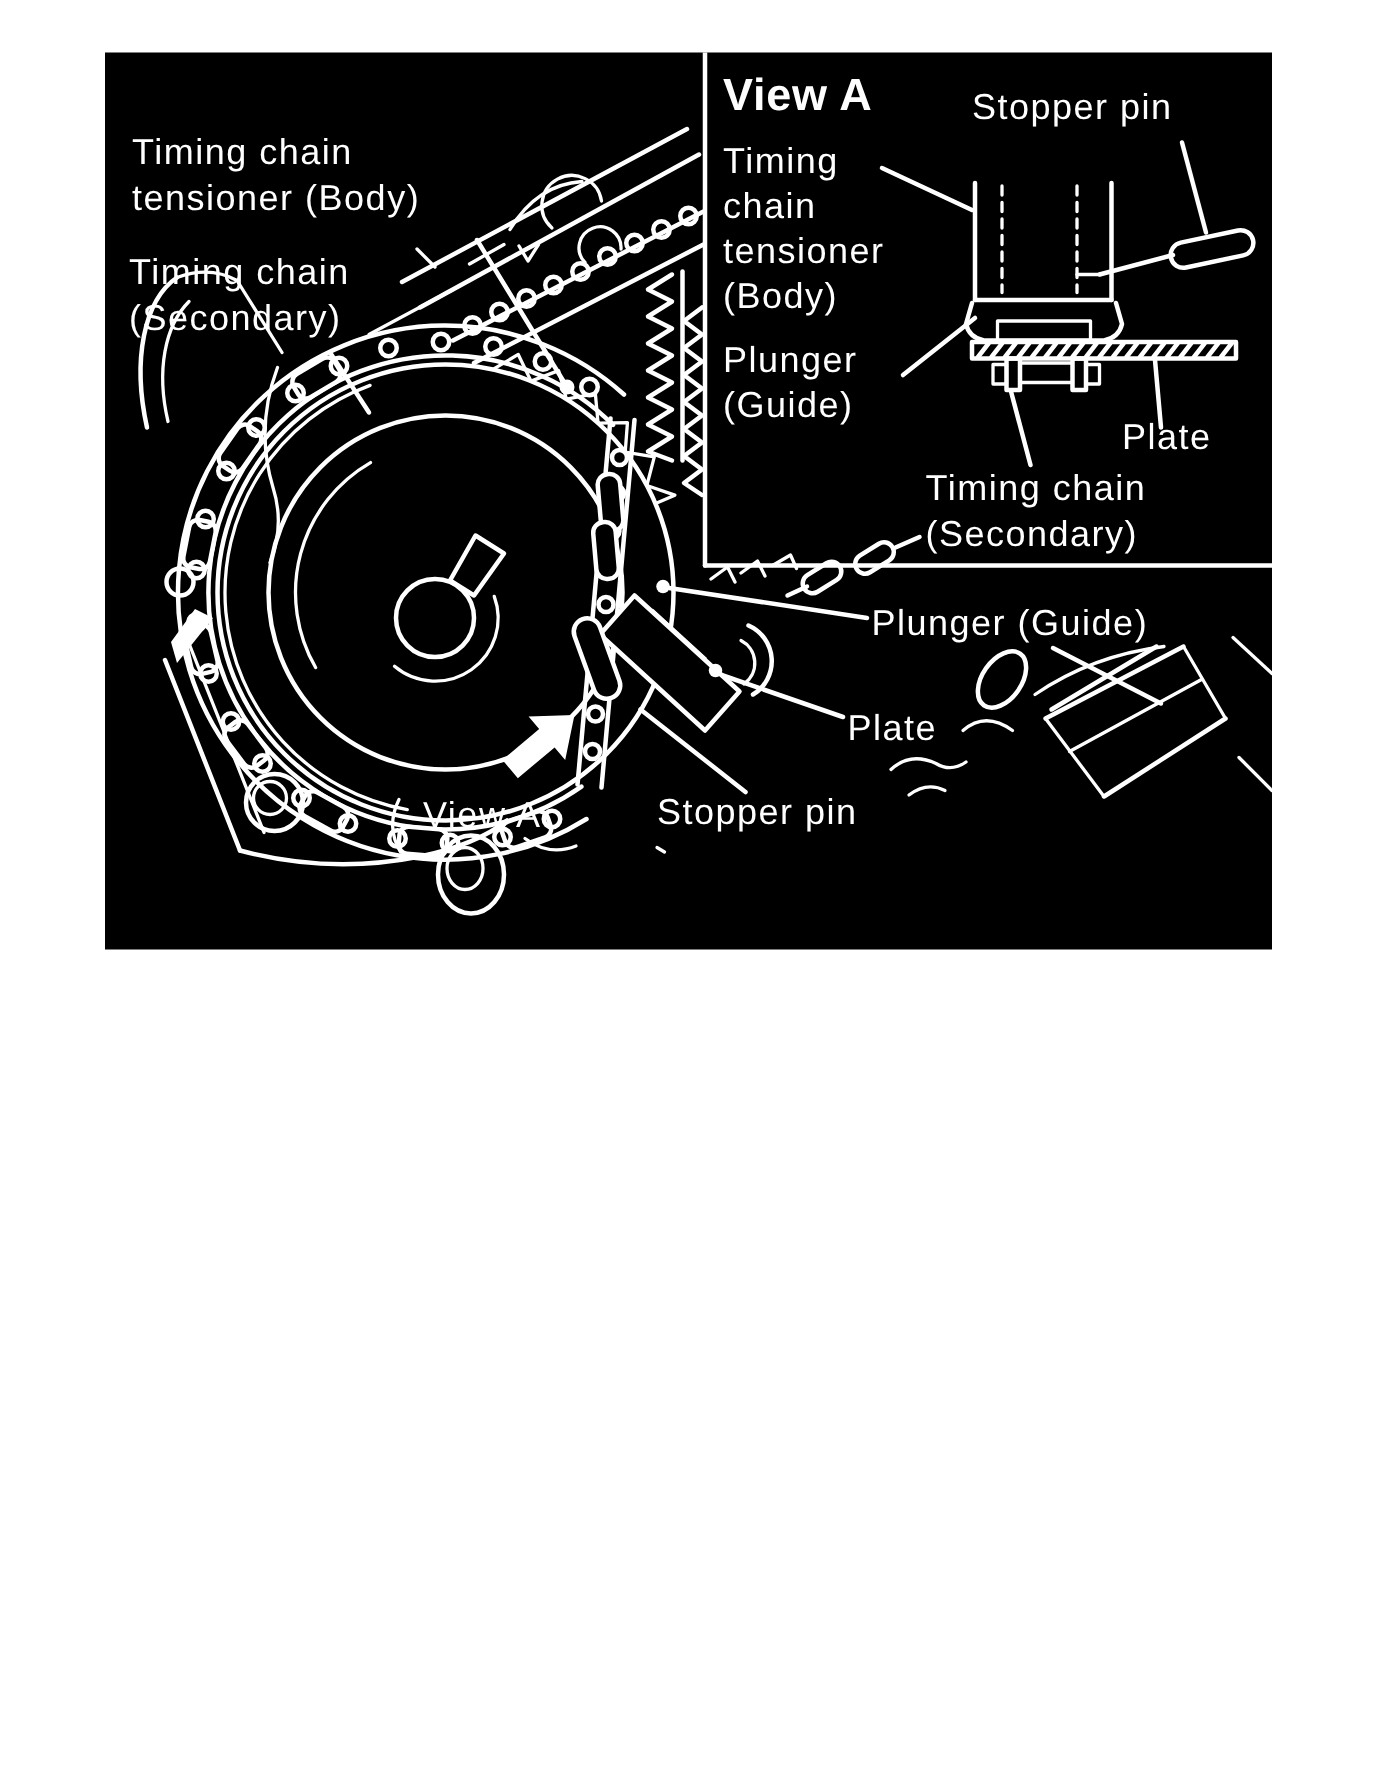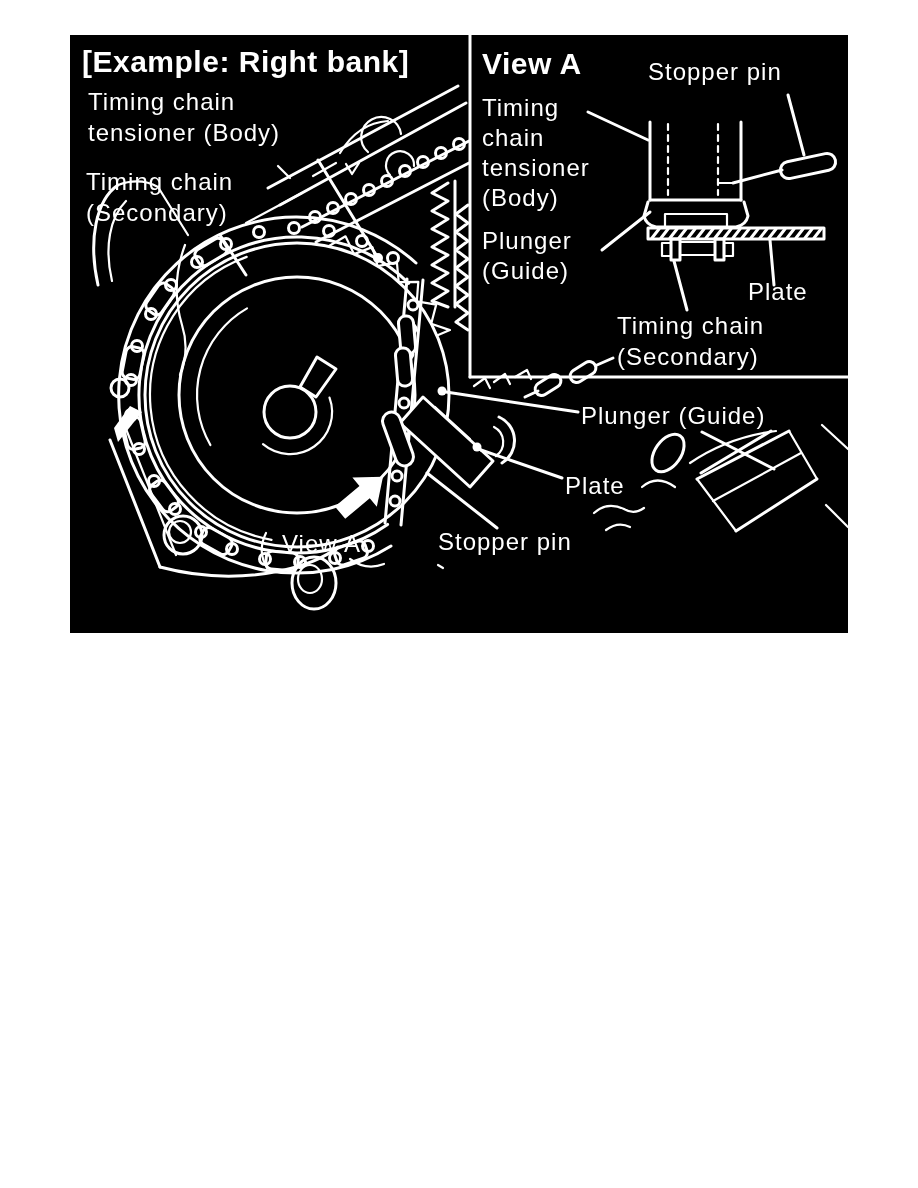--- a/index.html
+++ b/index.html
@@ -263,21 +263,20 @@
       <line x1="610" y1="220" x2="645" y2="220" class="thin"></line>
 
       <line x1="518" y1="77" x2="578" y2="105"></line>
       <line x1="718" y1="60" x2="734" y2="120"></line>
       <line x1="532" y1="215" x2="580" y2="177"></line>
       <line x1="700" y1="205" x2="704" y2="250"></line>
       <line x1="604" y1="226" x2="617" y2="275"></line>
     </g>
   </svg>
 
-  <div class="lbl bold" style="left:12px;top:11px;">[Example: Right bank]</div>
 
   <div class="lbl" style="left:18px;top:51px;">Timing chain
 tensioner (Body)</div>
 
   <div class="lbl" style="left:16px;top:131px;">Timing chain
 (Secondary)</div>
 
   <div class="lbl bold" style="left:412px;top:13px;">View A</div>
 
   <div class="lbl" style="left:578px;top:21px;">Stopper pin</div>

